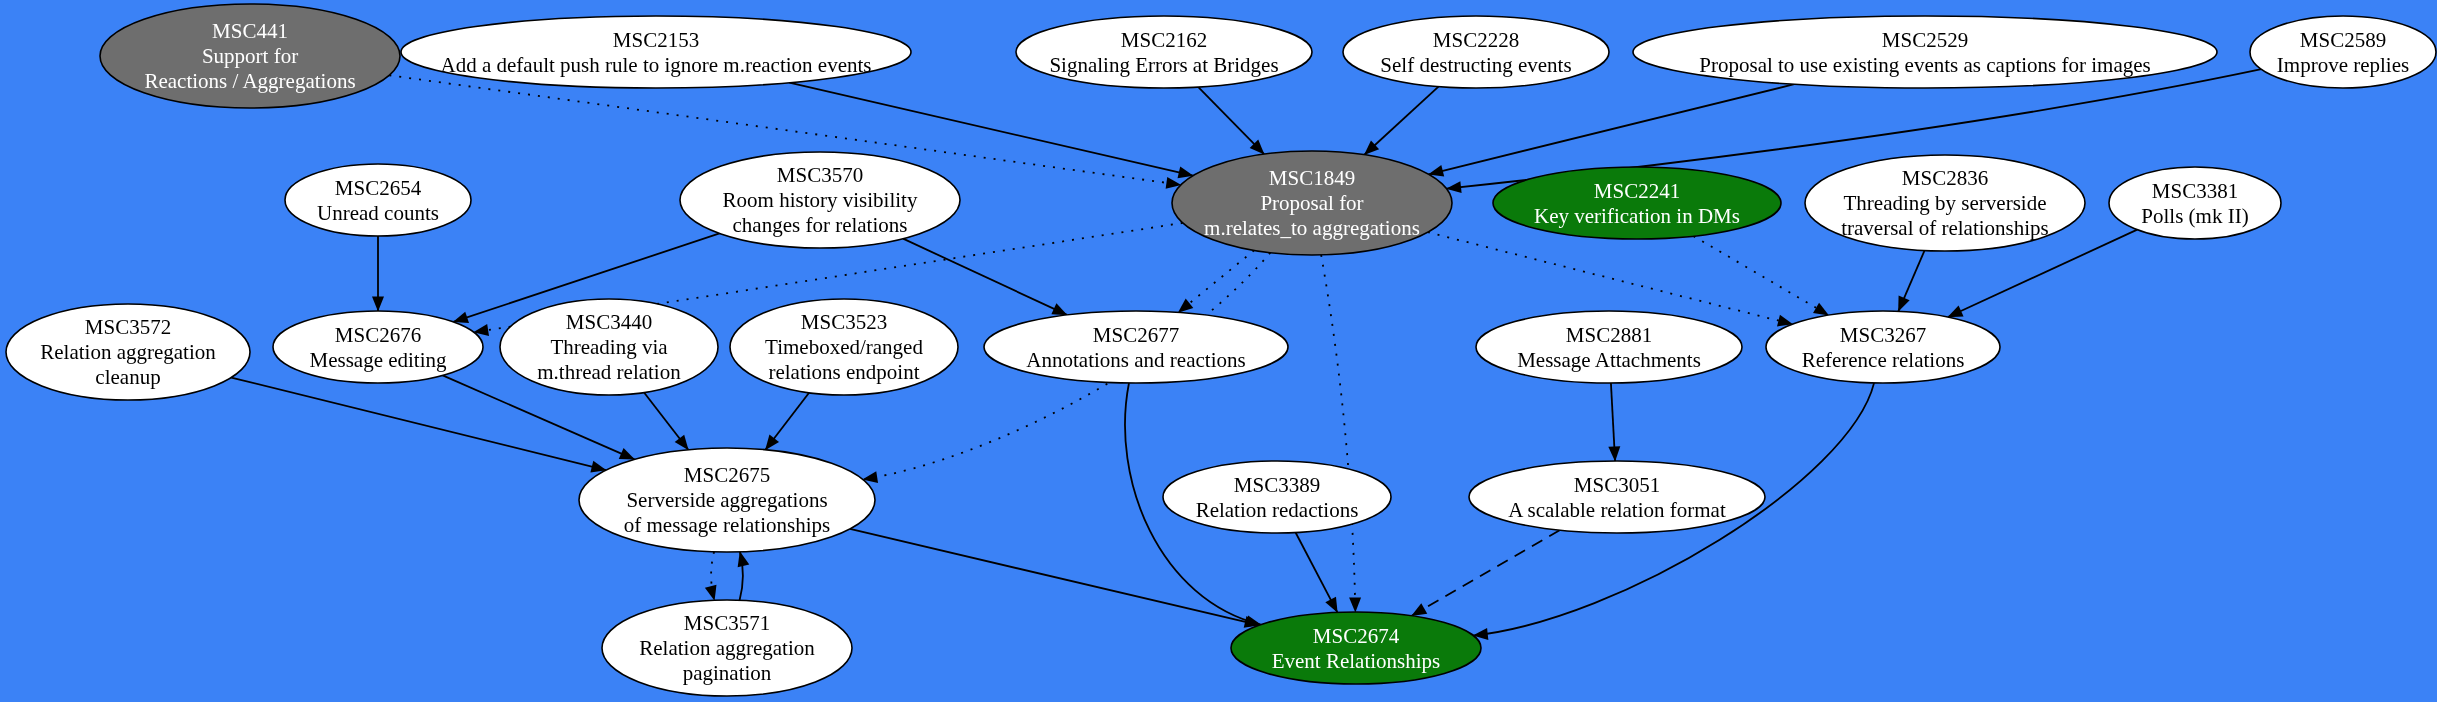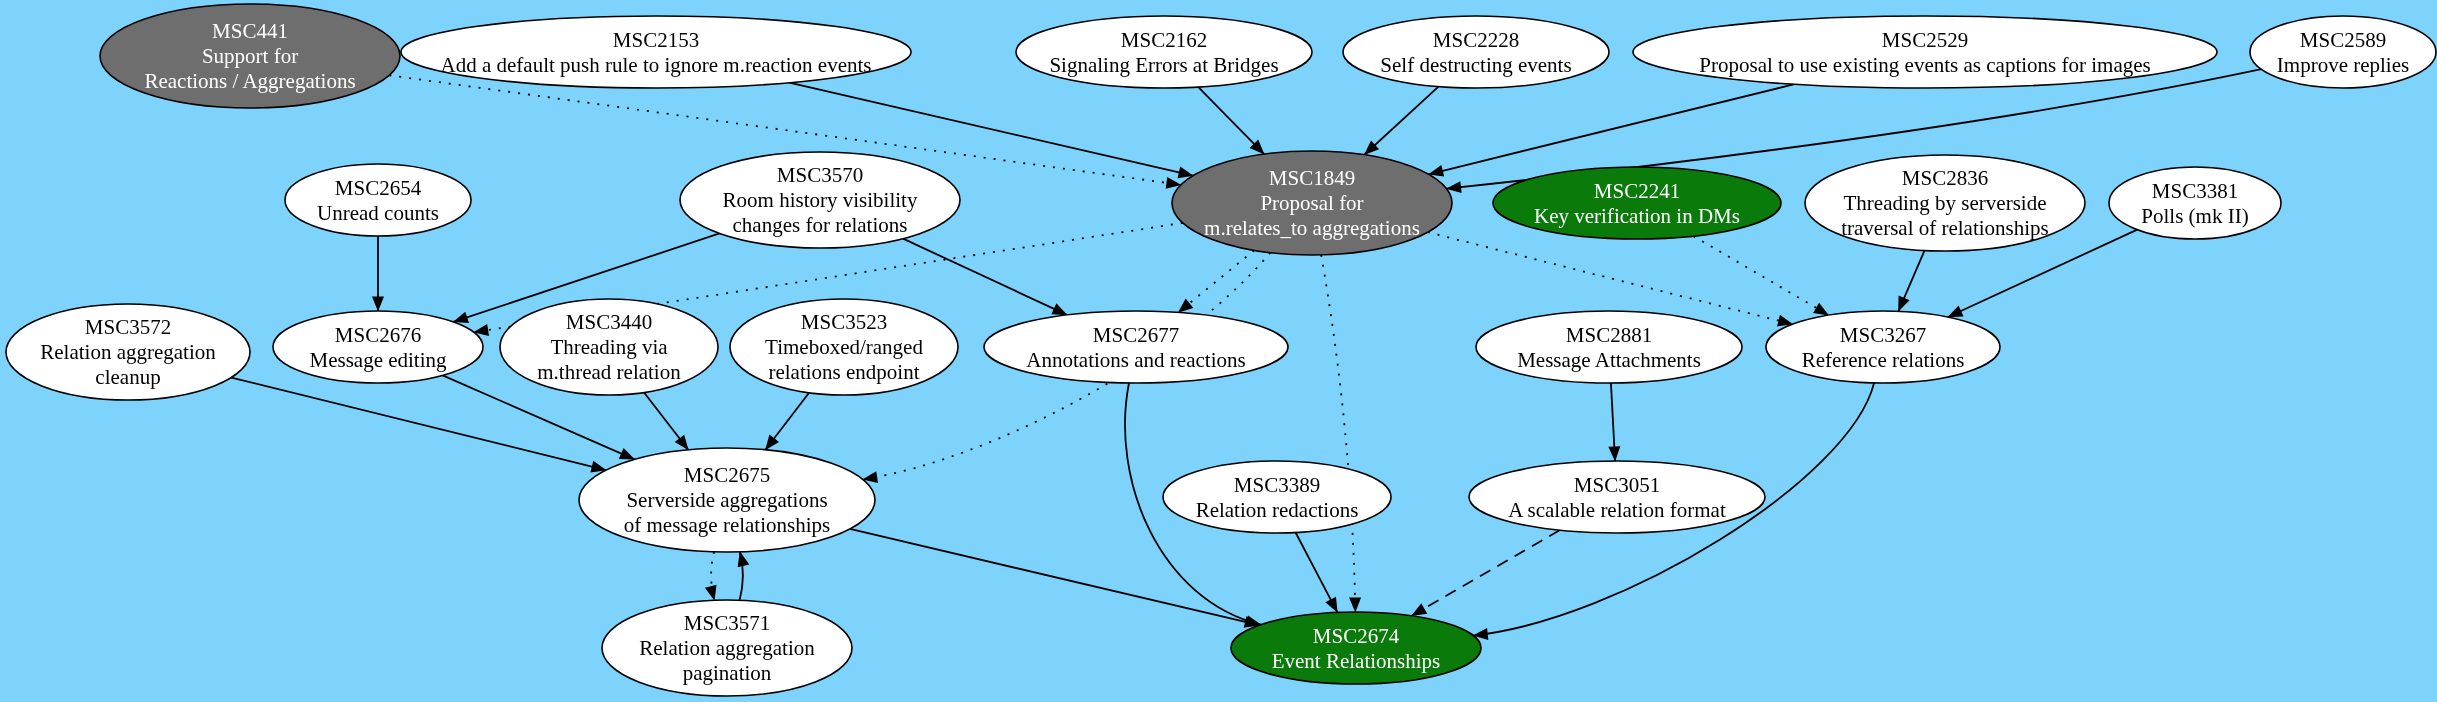--- a/index.html
+++ b/index.html
@@ -1,20 +1,20 @@
 <!DOCTYPE html>
 <html><head>
 <meta charset="utf-8">
 <style>
   html, body { margin: 0; padding: 0; background: #ffffff; }
   .canvas {
     position: relative;
     width: 2437px;
     height: 702px;
-    background: #7dd3fc;
+    background: #3b82f6;
     overflow: hidden;
   }
   svg { display: block; }
   .node-ellipse { stroke: #000000; stroke-width: 1.6; }
   .node-label { font-family: "Liberation Serif", serif; font-size: 21px; }
   .edge { fill: none; stroke: #000000; stroke-width: 1.8; }
   .edge-dotted { stroke-dasharray: 2,8; }
   .edge-dashed { stroke-dasharray: 12,8; }
 </style>
 </head>

